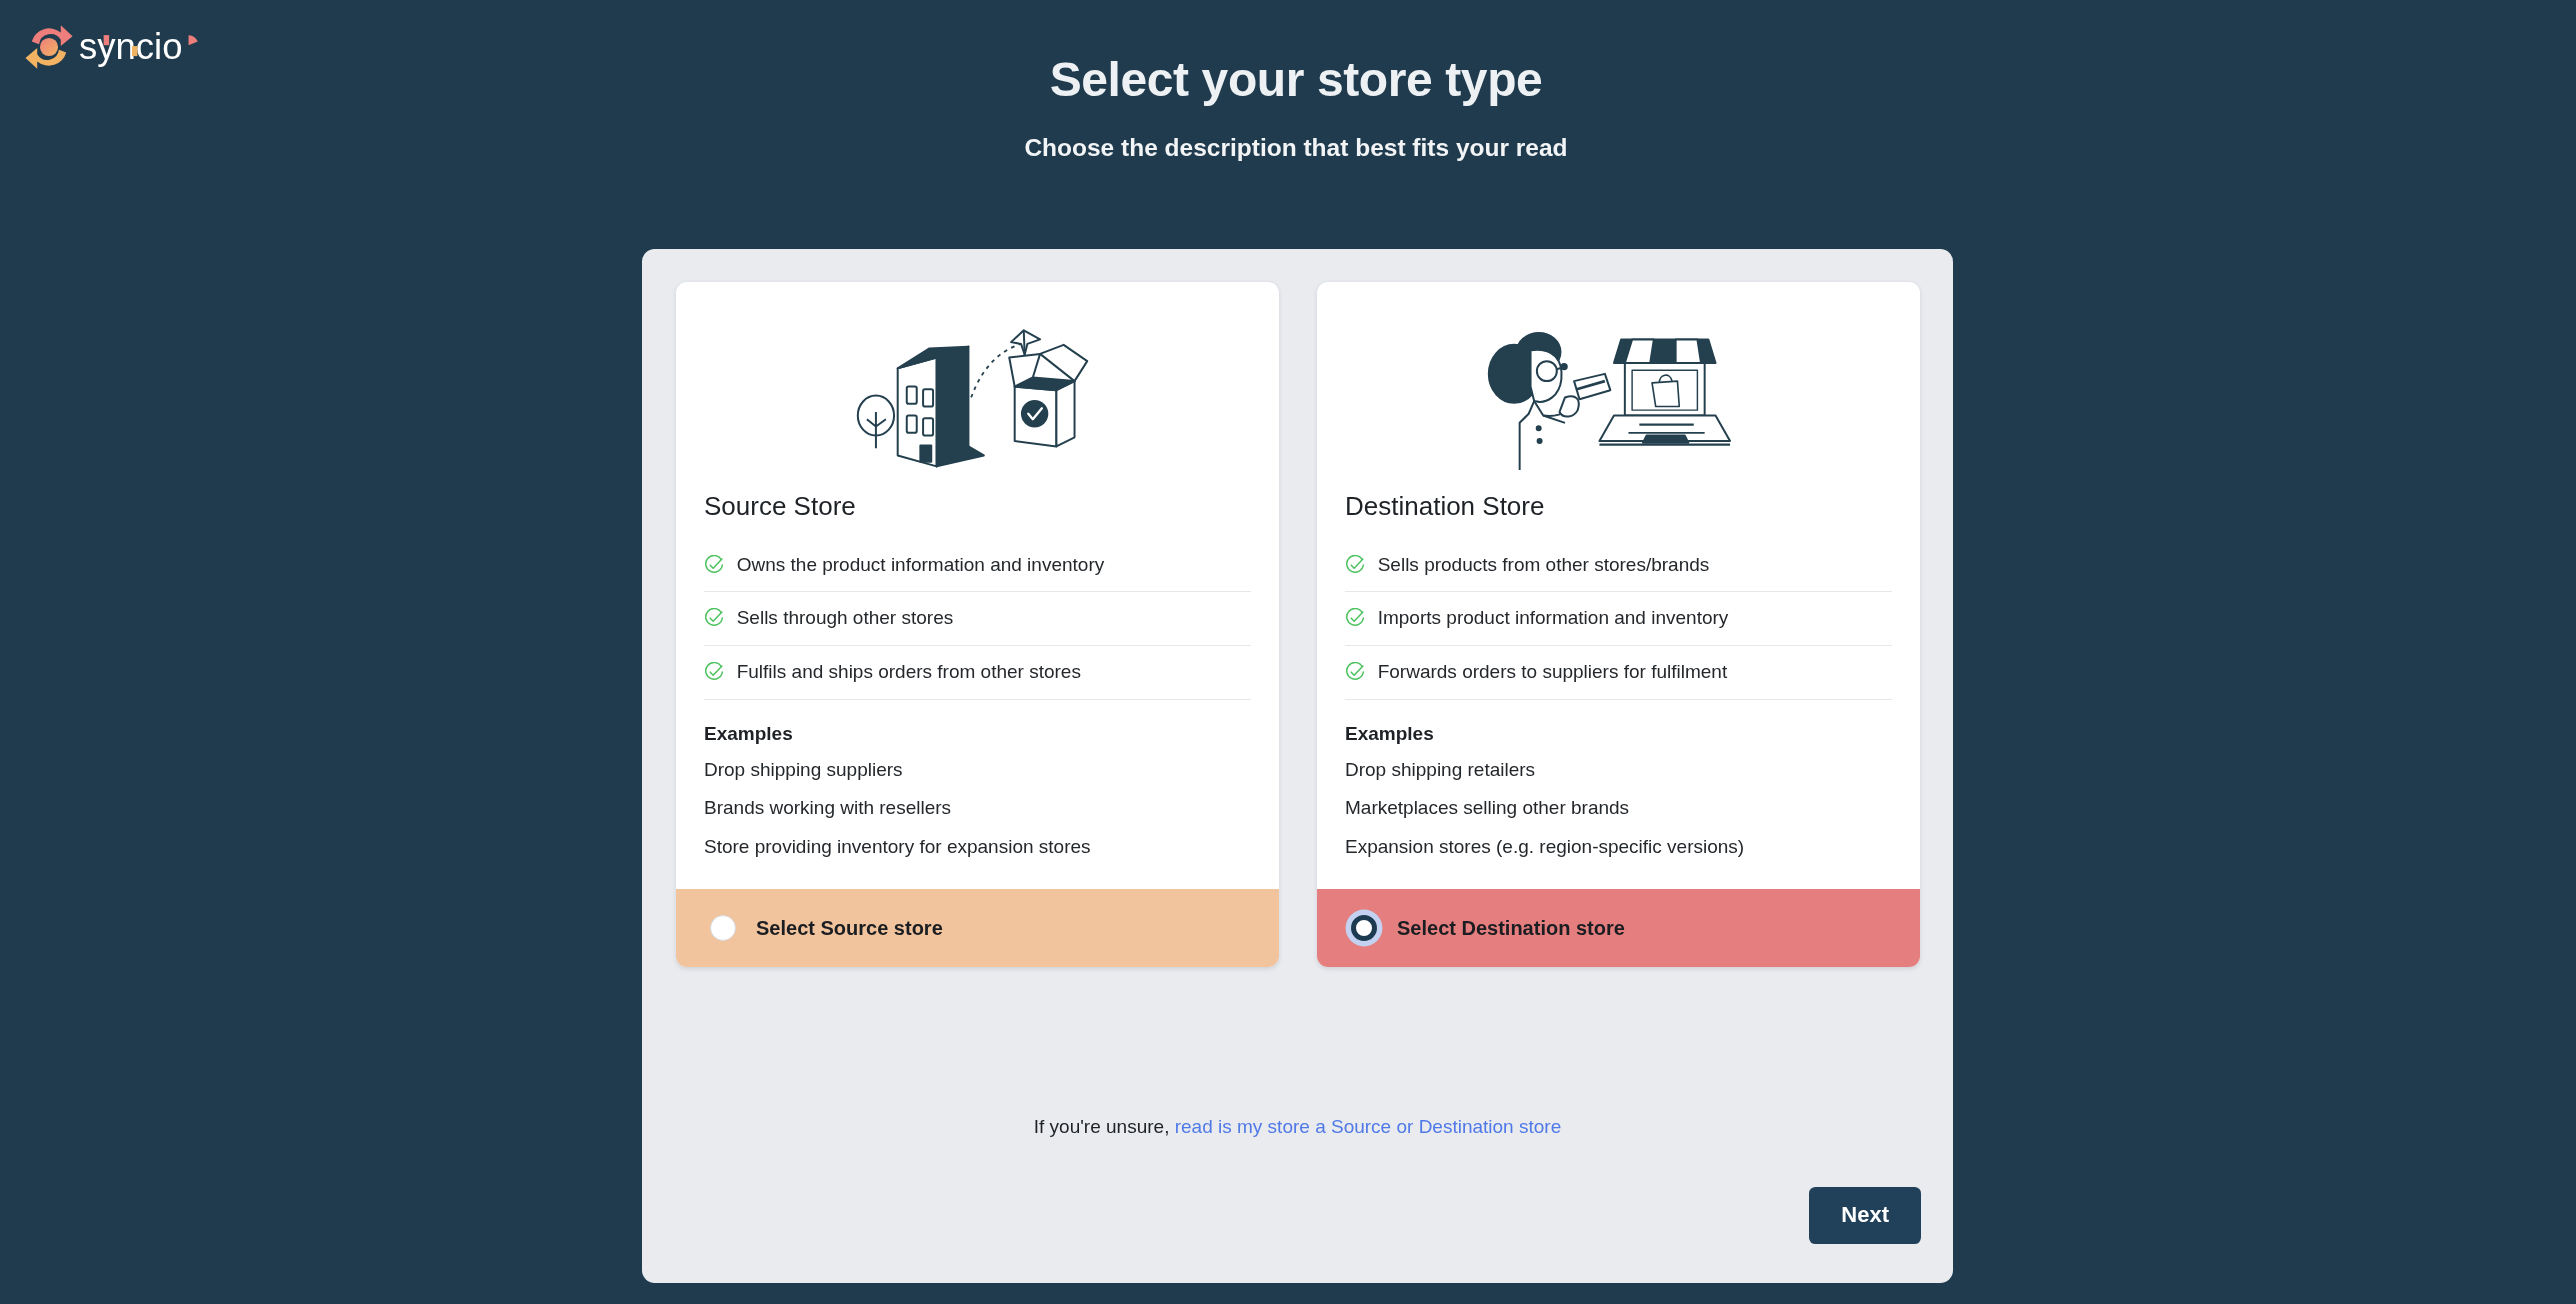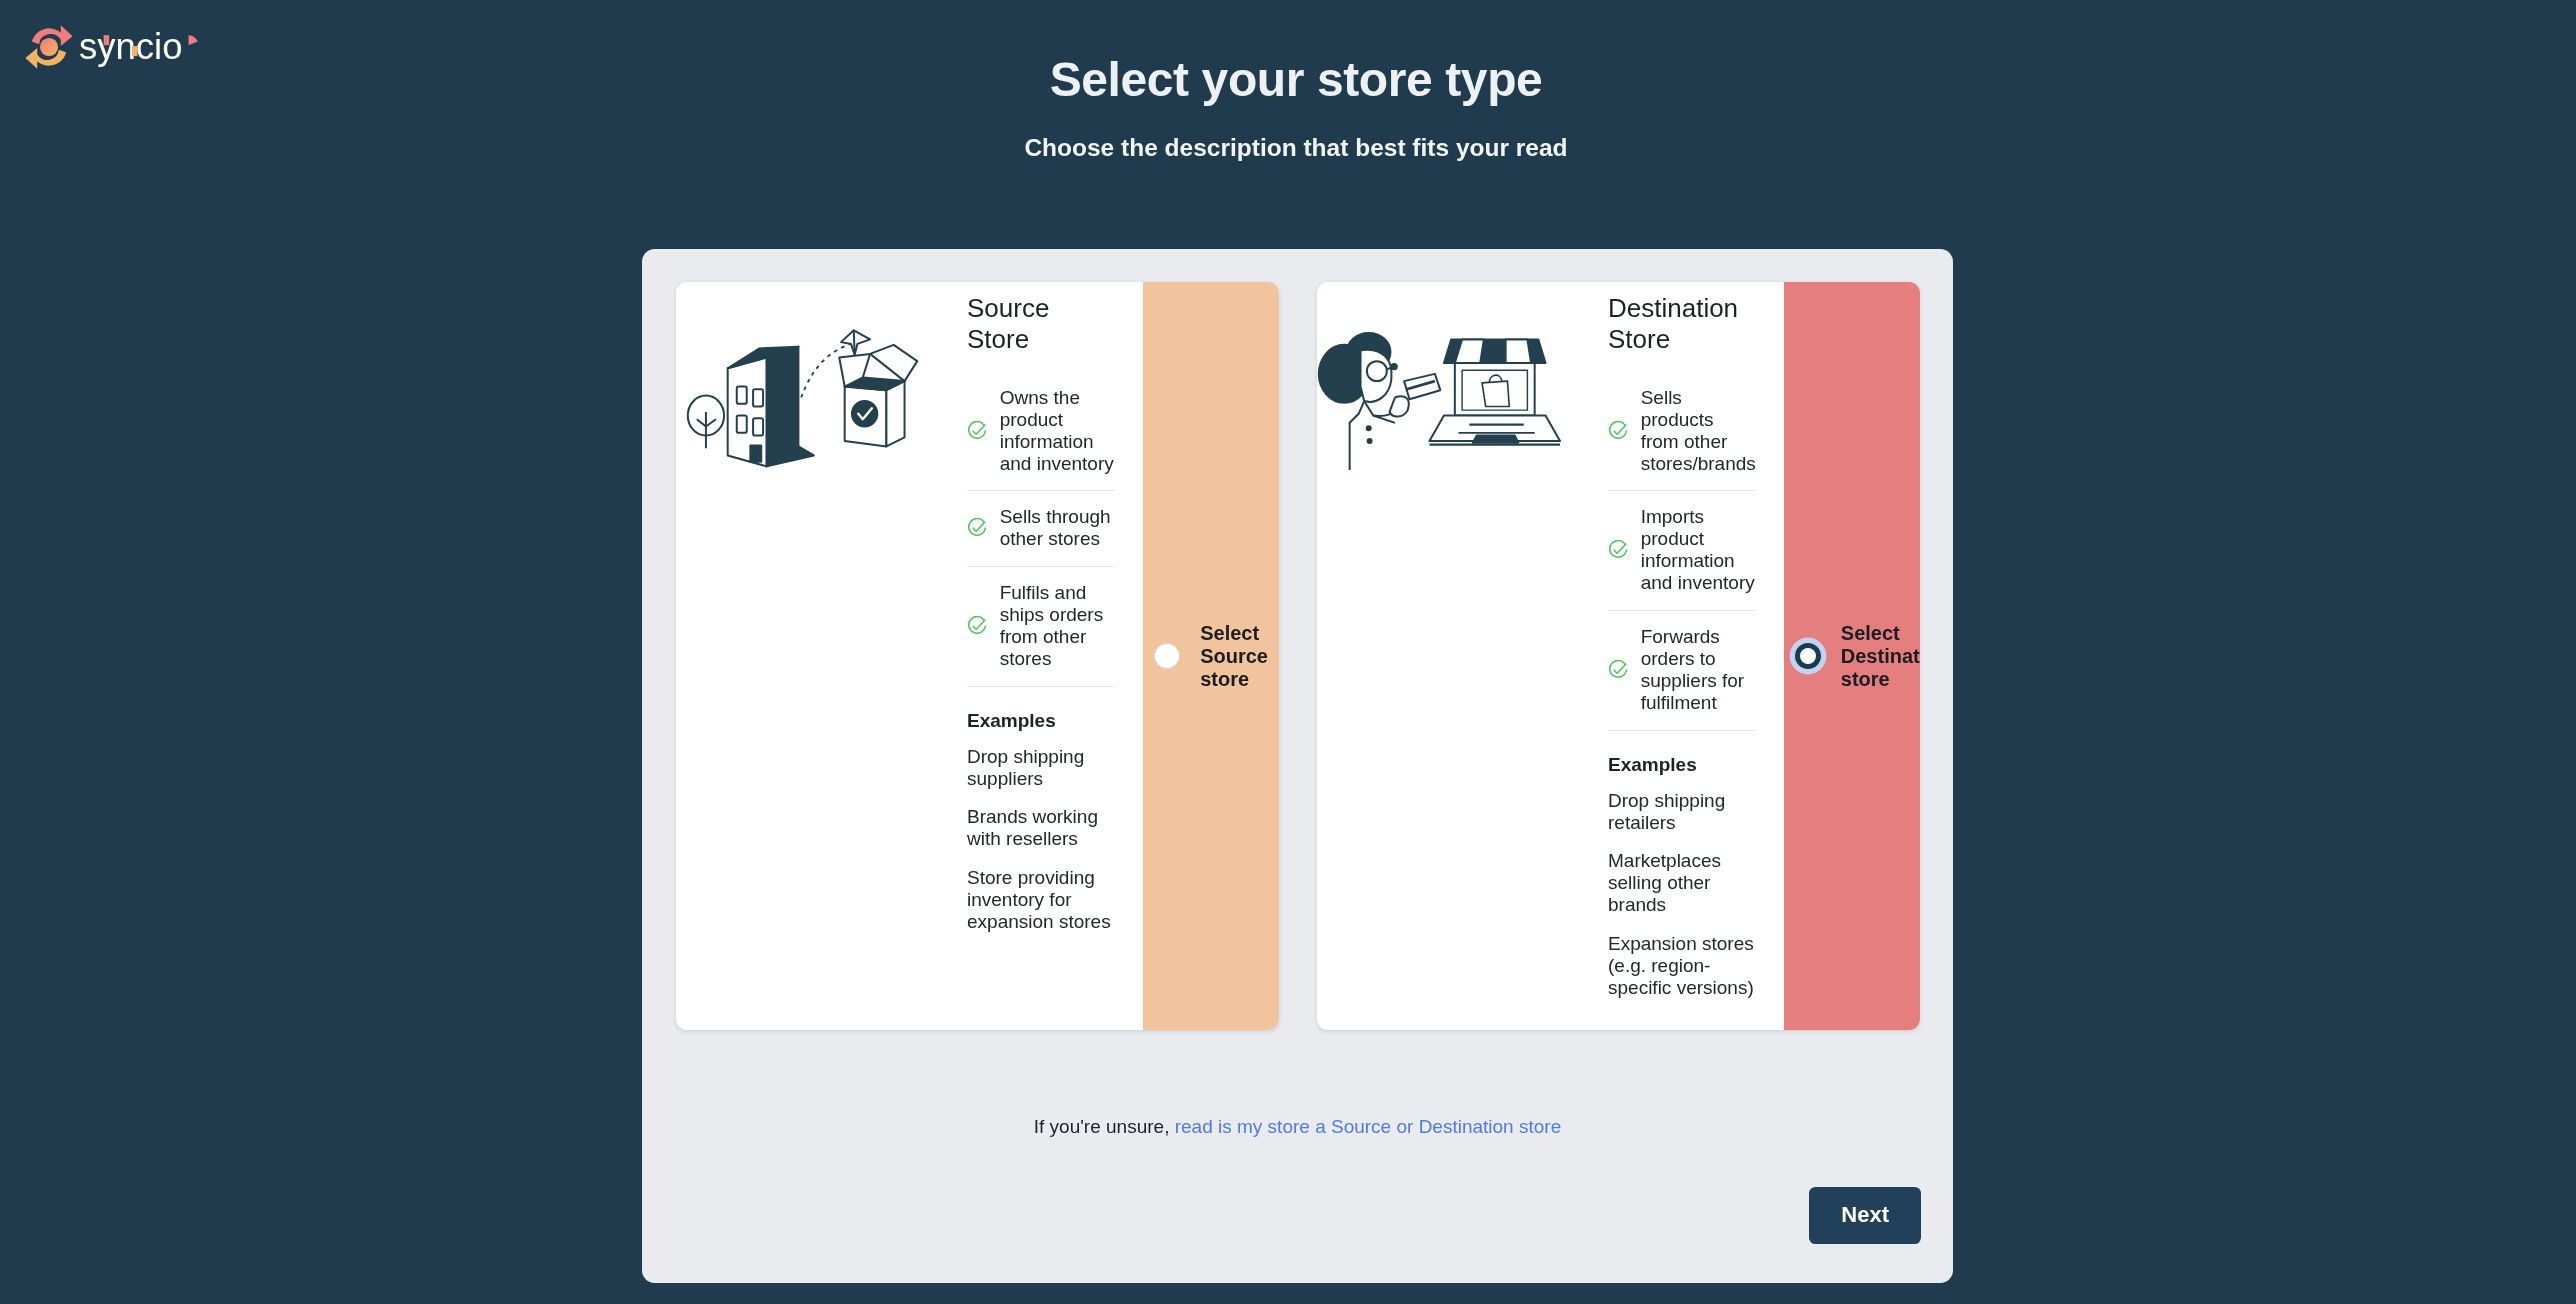--- a/index.html
+++ b/index.html
@@ -66,20 +66,21 @@
     gap: 38px;
   }
 
   .store-card {
     width: 603px;
     background: #FFFFFF;
     border-radius: 11px;
     overflow: hidden;
     box-shadow: 0 1.8px 4.5px rgba(30,45,60,0.13);
     display: flex;
+    flex-direction: column;
   }
 
   .card-illustration {
     height: 198px;
     display: flex;
     align-items: center;
     justify-content: center;
     padding-top: 12.7px;
   }
   .card-illustration svg { display: block; }
@@ -118,21 +119,21 @@
   .example-item {
     font-size: 19px;
     color: #24282C;
     padding: 8.2px 0;
   }
 
   .card-footer {
     display: flex;
     align-items: center;
     gap: 20px;
-    padding: 22px 11px;
+    padding: 22px 34px;
     min-height: 78px;
   }
   .card-footer.source { background: #F1C49D; }
   .card-footer.destination { background: #E57E7E; }
 
   .radio {
     flex: 0 0 auto;
     width: 26px;
     height: 26px;
     border-radius: 50%;

